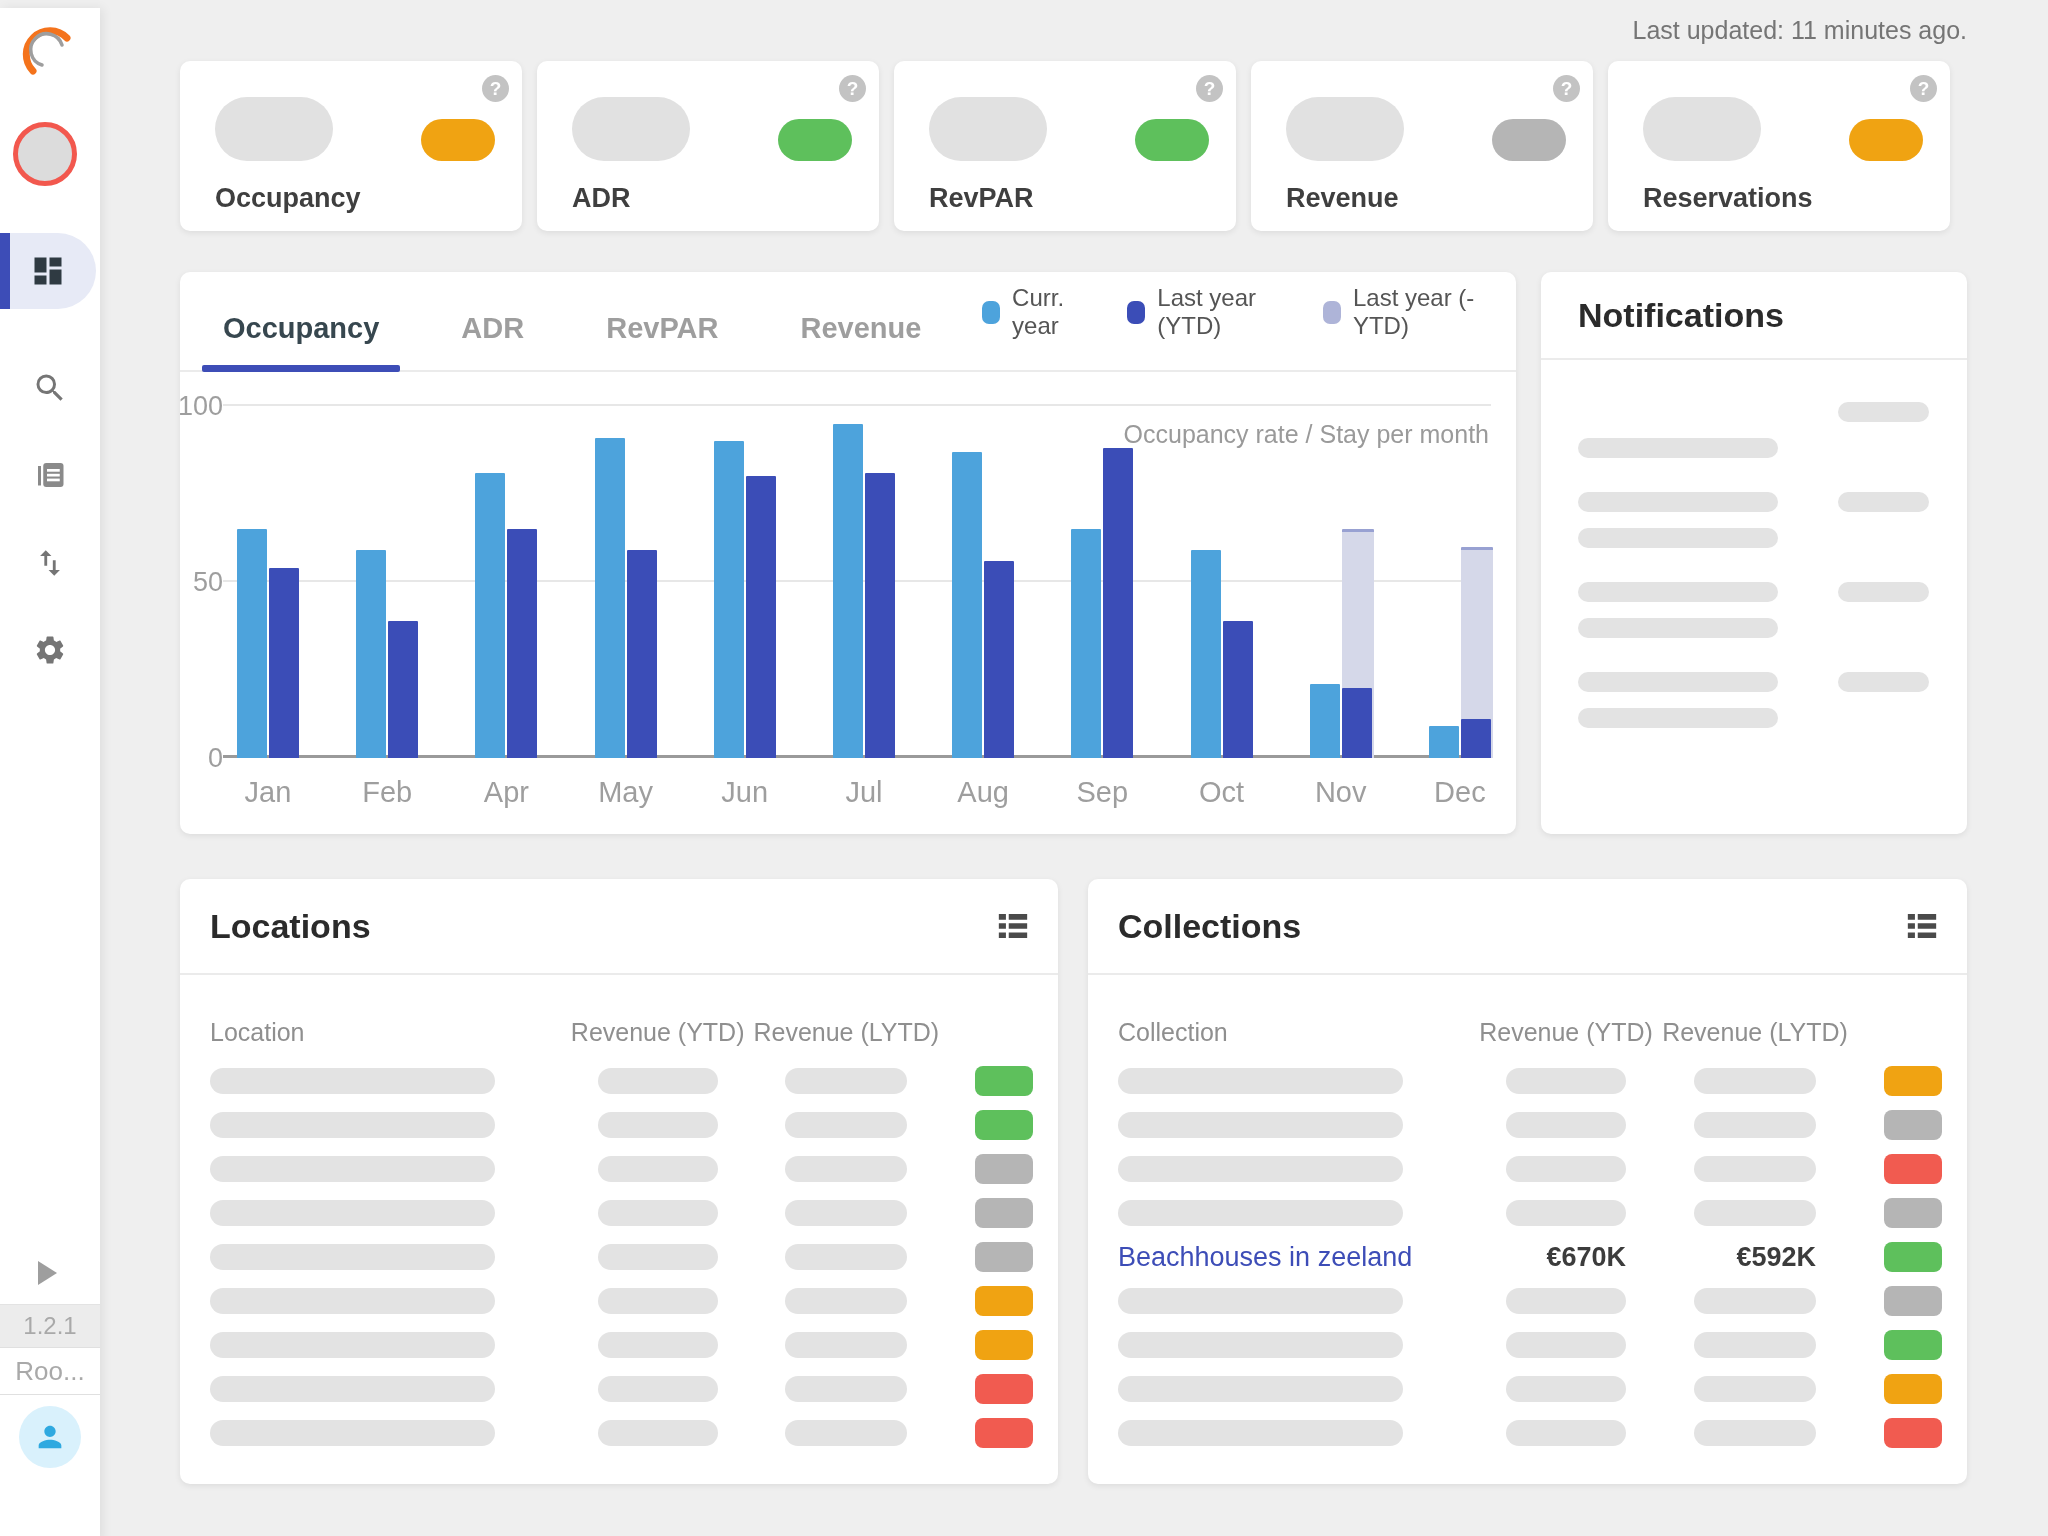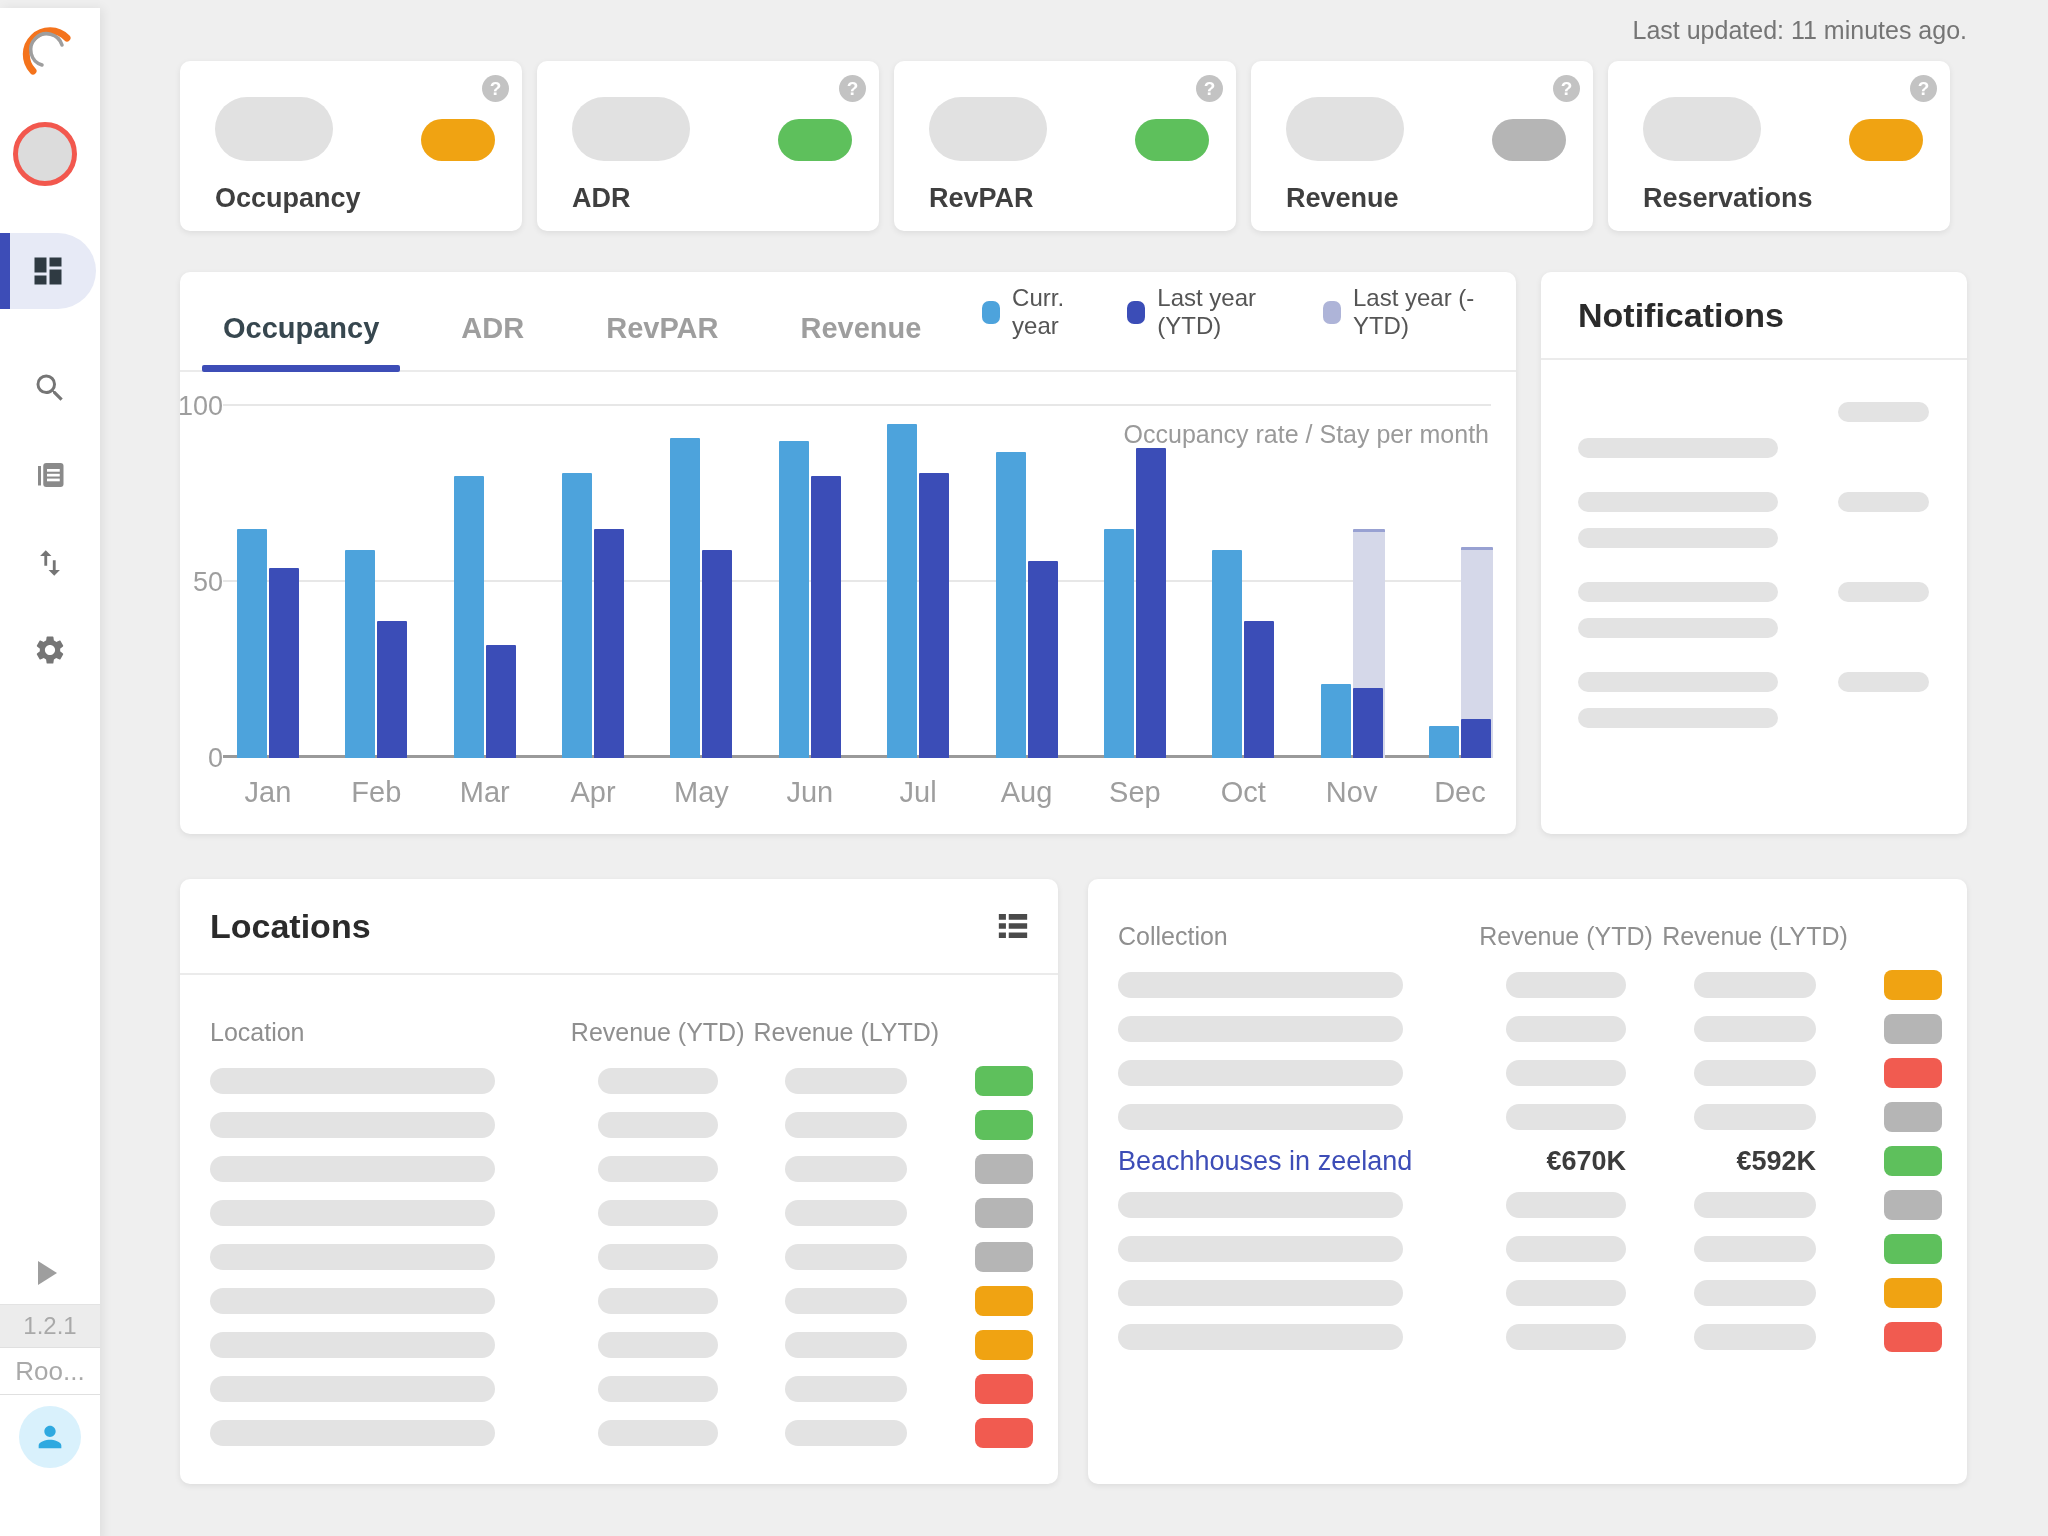--- a/index.html
+++ b/index.html
@@ -287,27 +287,20 @@
               <span class="x-label">Jan</span>
             </div>
             <div class="bar-group">
               <div class="bar-curr" style="height: 208px; background: rgb(77, 163, 220);"></div>
               <div class="slot">
                 <div class="bar" style="height: 137px; background: rgb(59, 77, 183);"></div>
               </div>
               <span class="x-label">Feb</span>
             </div>
             <div class="bar-group">
-              <div class="bar-curr" style="height: 282px; background: rgb(77, 163, 220);"></div>
-              <div class="slot">
-                <div class="bar" style="height: 113px; background: rgb(59, 77, 183);"></div>
-              </div>
-              <span class="x-label">Mar</span>
-            </div>
-            <div class="bar-group">
               <div class="bar-curr" style="height: 285px; background: rgb(77, 163, 220);"></div>
               <div class="slot">
                 <div class="bar" style="height: 229px; background: rgb(59, 77, 183);"></div>
               </div>
               <span class="x-label">Apr</span>
             </div>
             <div class="bar-group">
               <div class="bar-curr" style="height: 320px; background: rgb(77, 163, 220);"></div>
               <div class="slot">
                 <div class="bar" style="height: 208px; background: rgb(59, 77, 183);"></div>
@@ -478,20 +471,28 @@
           <div class="tgrid t-row">
             <div class="skel-name"></div>
             <div class="skel-val"></div>
             <div class="skel-val"></div>
             <div class="t-badge" style="background: rgb(241, 91, 80);"></div>
           </div>
         </div>
     </section>
 
     <section class="card table-card collections">
+      <div class="tcard-head">
+        <span class="panel-title">Collections</span>
+        <span class="list-icon">
+          <svg width="34" height="30" viewBox="0 0 24 21" fill="#4A4A4A">
+            <path d="M2 2h5v4H2zM9 2h13v4H9zM2 8.5h5v4H2zM9 8.5h13v4H9zM2 15h5v4H2zM9 15h13v4H9z"></path>
+          </svg>
+        </span>
+      </div>
       <div class="tgrid thead">
         <span>Collection</span>
         <span class="h-center">Revenue (YTD)</span>
         <span class="h-center">Revenue (LYTD)</span>
         <span></span>
       </div>
       <div class="t-rows" id="collections-rows">
           <div class="tgrid t-row">
             <div class="skel-name"></div>
             <div class="skel-val"></div>

